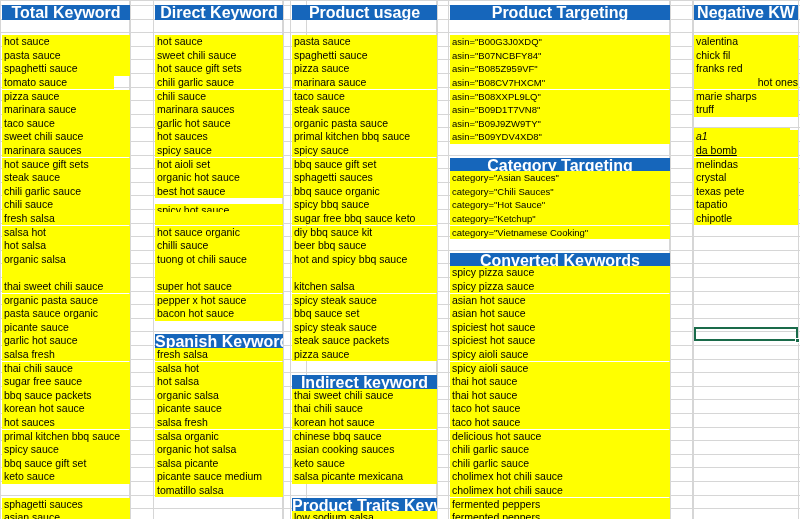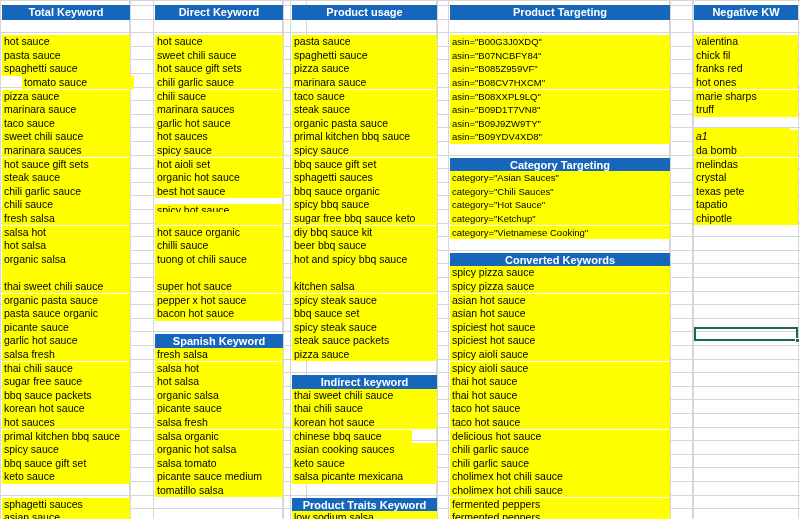--- a/index.html
+++ b/index.html
@@ -47,21 +47,21 @@
   }
   .cell.fill {
     background: #ffff00;
   }
   .cell.head {
     background: #1666bb;
     color: #ffffff;
     font-weight: bold;
     text-align: center;
     padding-left: 0;
-    font-size: 11px;
+    font-size: 16px;
   }
   .cell.mono {
     font-size: 9.5px;
   }
   .selbox {
     position: absolute;
     box-sizing: border-box;
     border: 2px solid #1a6b4a;
     background: transparent;
     pointer-events: none;
@@ -131,21 +131,21 @@
     <div class="hline" style="top: 454px;"></div>
     <div class="hline" style="top: 467px;"></div>
     <div class="hline" style="top: 481px;"></div>
     <div class="hline" style="top: 495px;"></div>
     <div class="hline" style="top: 508px;"></div>
     <div class="hline" style="top: 0px;"></div>
     <div class="cell head" style="left: 2px; top: 5px; width: 128px; height: 15px; line-height: 15px;">Total Keyword</div>
     <div class="cell fill" style="left: 2px; top: 35.1px; width: 128px;">hot sauce</div>
     <div class="cell fill" style="left: 2px; top: 48.7px; width: 128px;">pasta sauce</div>
     <div class="cell fill" style="left: 2px; top: 62.3px; width: 128px;">spaghetti sauce</div>
-    <div class="cell fill" style="left: 2px; top: 75.9px; width: 112px; margin-left: 20px;">tomato sauce</div>
+    <div class="cell fill" style="left: 2px; top: 75.9px; width: 112px;">tomato sauce</div>
     <div class="cell fill" style="left: 2px; top: 89.5px; width: 128px;">pizza sauce</div>
     <div class="cell fill" style="left: 2px; top: 103.1px; width: 128px;">marinara sauce</div>
     <div class="cell fill" style="left: 2px; top: 116.7px; width: 128px;">taco sauce</div>
     <div class="cell fill" style="left: 2px; top: 130.3px; width: 128px;">sweet chili sauce</div>
     <div class="cell fill" style="left: 2px; top: 143.9px; width: 128px;">marinara sauces</div>
     <div class="cell fill" style="left: 2px; top: 157.5px; width: 128px;">hot sauce gift sets</div>
     <div class="cell fill" style="left: 2px; top: 171.1px; width: 128px;">steak sauce</div>
     <div class="cell fill" style="left: 2px; top: 184.7px; width: 128px;">chili garlic sauce</div>
     <div class="cell fill" style="left: 2px; top: 198.3px; width: 128px;">chili sauce</div>
     <div class="cell fill" style="left: 2px; top: 211.9px; width: 128px;">fresh salsa</div>
@@ -194,21 +194,21 @@
     <div class="cell fill" style="left: 155px; top: 307.1px; width: 128px;">bacon hot sauce</div>
     <div class="cell head" style="left: 155px; top: 334.3px; width: 128px; height: 15px; line-height: 15px;">Spanish Keyword</div>
     <div class="cell fill" style="left: 155px; top: 347.9px; width: 128px;">fresh salsa</div>
     <div class="cell fill" style="left: 155px; top: 361.5px; width: 128px;">salsa hot</div>
     <div class="cell fill" style="left: 155px; top: 375.1px; width: 128px;">hot salsa</div>
     <div class="cell fill" style="left: 155px; top: 388.7px; width: 128px;">organic salsa</div>
     <div class="cell fill" style="left: 155px; top: 402.3px; width: 128px;">picante sauce</div>
     <div class="cell fill" style="left: 155px; top: 415.9px; width: 128px;">salsa fresh</div>
     <div class="cell fill" style="left: 155px; top: 429.5px; width: 128px;">salsa organic</div>
     <div class="cell fill" style="left: 155px; top: 443.1px; width: 128px;">organic hot salsa</div>
-    <div class="cell fill" style="left: 155px; top: 456.7px; width: 128px;">salsa tomato</div>
+    <div class="cell fill" style="left: 155px; top: 456.7px; width: 128px;">salsa picante</div>
     <div class="cell fill" style="left: 155px; top: 470.3px; width: 128px;">picante sauce medium</div>
     <div class="cell fill" style="left: 155px; top: 483.9px; width: 128px;">tomatillo salsa</div>
     <div class="cell head" style="left: 292px; top: 5px; width: 145px; height: 15px; line-height: 15px;">Product usage</div>
     <div class="cell fill" style="left: 292px; top: 35.1px; width: 145px;">pasta sauce</div>
     <div class="cell fill" style="left: 292px; top: 48.7px; width: 145px;">spaghetti sauce</div>
     <div class="cell fill" style="left: 292px; top: 62.3px; width: 145px;">pizza sauce</div>
     <div class="cell fill" style="left: 292px; top: 75.9px; width: 145px;">marinara sauce</div>
     <div class="cell fill" style="left: 292px; top: 89.5px; width: 145px;">taco sauce</div>
     <div class="cell fill" style="left: 292px; top: 103.1px; width: 145px;">steak sauce</div>
     <div class="cell fill" style="left: 292px; top: 116.7px; width: 145px;">organic pasta sauce</div>
@@ -226,21 +226,21 @@
     <div class="cell fill" style="left: 292px; top: 279.9px; width: 145px;">kitchen salsa</div>
     <div class="cell fill" style="left: 292px; top: 293.5px; width: 145px;">spicy steak sauce</div>
     <div class="cell fill" style="left: 292px; top: 307.1px; width: 145px;">bbq sauce set</div>
     <div class="cell fill" style="left: 292px; top: 320.7px; width: 145px;">spicy steak sauce</div>
     <div class="cell fill" style="left: 292px; top: 334.3px; width: 145px;">steak sauce packets</div>
     <div class="cell fill" style="left: 292px; top: 347.9px; width: 145px;">pizza sauce</div>
     <div class="cell head" style="left: 292px; top: 375.1px; width: 145px; height: 15px; line-height: 15px;">Indirect keyword</div>
     <div class="cell fill" style="left: 292px; top: 388.7px; width: 145px;">thai sweet chili sauce</div>
     <div class="cell fill" style="left: 292px; top: 402.3px; width: 145px;">thai chili sauce</div>
     <div class="cell fill" style="left: 292px; top: 415.9px; width: 145px;">korean hot sauce</div>
-    <div class="cell fill" style="left: 292px; top: 429.5px; width: 120px;">chinese bbq sauce</div>
+    <div class="cell fill" style="left: 292px; top: 429.5px; width: 145px;">chinese bbq sauce</div>
     <div class="cell fill" style="left: 292px; top: 443.1px; width: 145px;">asian cooking sauces</div>
     <div class="cell fill" style="left: 292px; top: 456.7px; width: 145px;">keto sauce</div>
     <div class="cell fill" style="left: 292px; top: 470.3px; width: 145px;">salsa picante mexicana</div>
     <div class="cell head" style="left: 292px; top: 497.5px; width: 145px; height: 15px; line-height: 15px;">Product Traits Keyword</div>
     <div class="cell fill" style="left: 292px; top: 511.1px; width: 145px;">low sodium salsa</div>
     <div class="cell head" style="left: 450px; top: 5px; width: 220px; height: 15px; line-height: 15px;">Product Targeting</div>
     <div class="cell fill mono" style="left: 450px; top: 35.1px; width: 220px;">asin="B00G3J0XDQ"</div>
     <div class="cell fill mono" style="left: 450px; top: 48.7px; width: 220px;">asin="B07NCBFY84"</div>
     <div class="cell fill mono" style="left: 450px; top: 62.3px; width: 220px;">asin="B085Z959VF"</div>
     <div class="cell fill mono" style="left: 450px; top: 75.9px; width: 220px;">asin="B08CV7HXCM"</div>
@@ -271,26 +271,26 @@
     <div class="cell fill" style="left: 450px; top: 443.1px; width: 220px;">chili garlic sauce</div>
     <div class="cell fill" style="left: 450px; top: 456.7px; width: 220px;">chili garlic sauce</div>
     <div class="cell fill" style="left: 450px; top: 470.3px; width: 220px;">cholimex hot chili sauce</div>
     <div class="cell fill" style="left: 450px; top: 483.9px; width: 220px;">cholimex hot chili sauce</div>
     <div class="cell fill" style="left: 450px; top: 497.5px; width: 220px;">fermented peppers</div>
     <div class="cell fill" style="left: 450px; top: 511.1px; width: 220px;">fermented peppers</div>
     <div class="cell head" style="left: 694px; top: 5px; width: 104px; height: 15px; line-height: 15px;">Negative KW</div>
     <div class="cell fill" style="left: 694px; top: 35.1px; width: 104px;">valentina</div>
     <div class="cell fill" style="left: 694px; top: 48.7px; width: 104px;">chick fil</div>
     <div class="cell fill" style="left: 694px; top: 62.3px; width: 104px;">franks red</div>
-    <div class="cell fill" style="left: 694px; top: 75.9px; width: 104px;">hot ones</div>
+    <div class="cell fill" style="left: 694px; top: 75.9px; width: 104px; text-align: right;">hot ones</div>
     <div class="cell fill" style="left: 694px; top: 89.5px; width: 104px;">marie sharps</div>
     <div class="cell fill" style="left: 694px; top: 103.1px; width: 104px;">truff</div>
     <div class="cell fill" style="left: 694px; top: 128px; width: 96px; padding-left: 7px;">yellowbird</div>
     <div class="cell fill" style="left: 694px; top: 130.3px; width: 104px; font-style: italic;">a1</div>
-    <div class="cell fill" style="left: 694px; top: 143.9px; width: 104px;">da bomb</div>
+    <div class="cell fill" style="left: 694px; top: 143.9px; width: 104px; text-decoration: underline;">da bomb</div>
     <div class="cell fill" style="left: 694px; top: 157.5px; width: 104px;">melindas</div>
     <div class="cell fill" style="left: 694px; top: 171.1px; width: 104px;">crystal</div>
     <div class="cell fill" style="left: 694px; top: 184.7px; width: 104px;">texas pete</div>
     <div class="cell fill" style="left: 694px; top: 198.3px; width: 104px;">tapatio</div>
     <div class="cell fill" style="left: 694px; top: 211.9px; width: 104px;">chipotle</div>
     <div class="selbox" style="left: 694px; top: 327px; width: 104px; height: 14px;"></div>
     <div class="selhandle" style="left: 795px; top: 338px;"></div>
   </div>
 
 </body></html>

